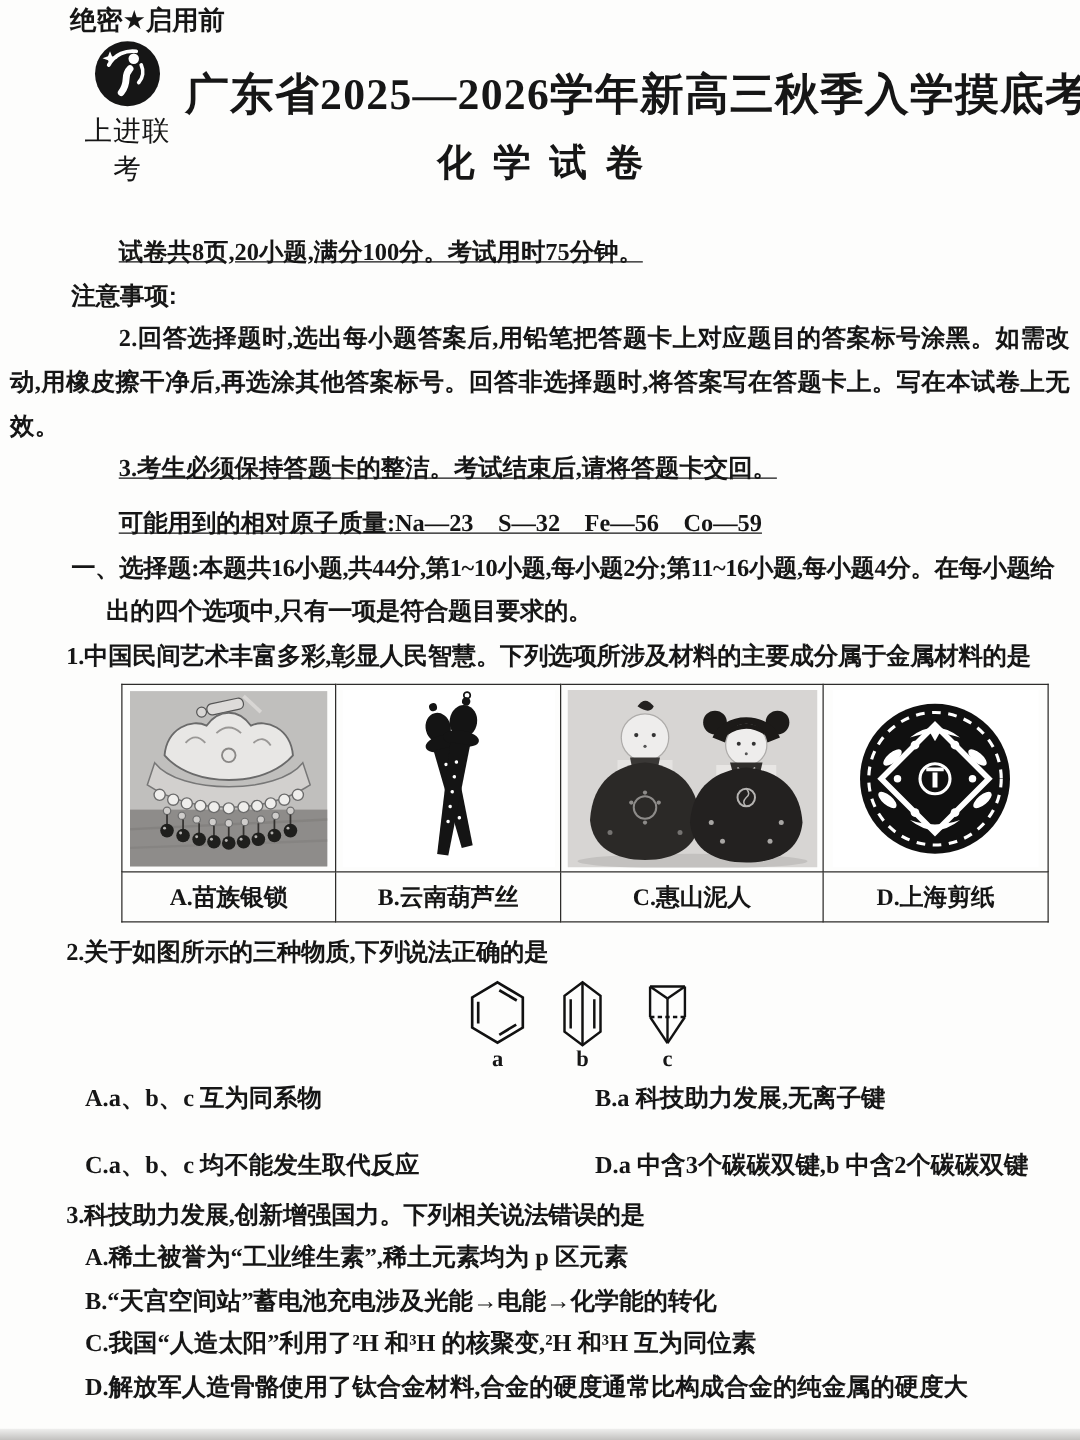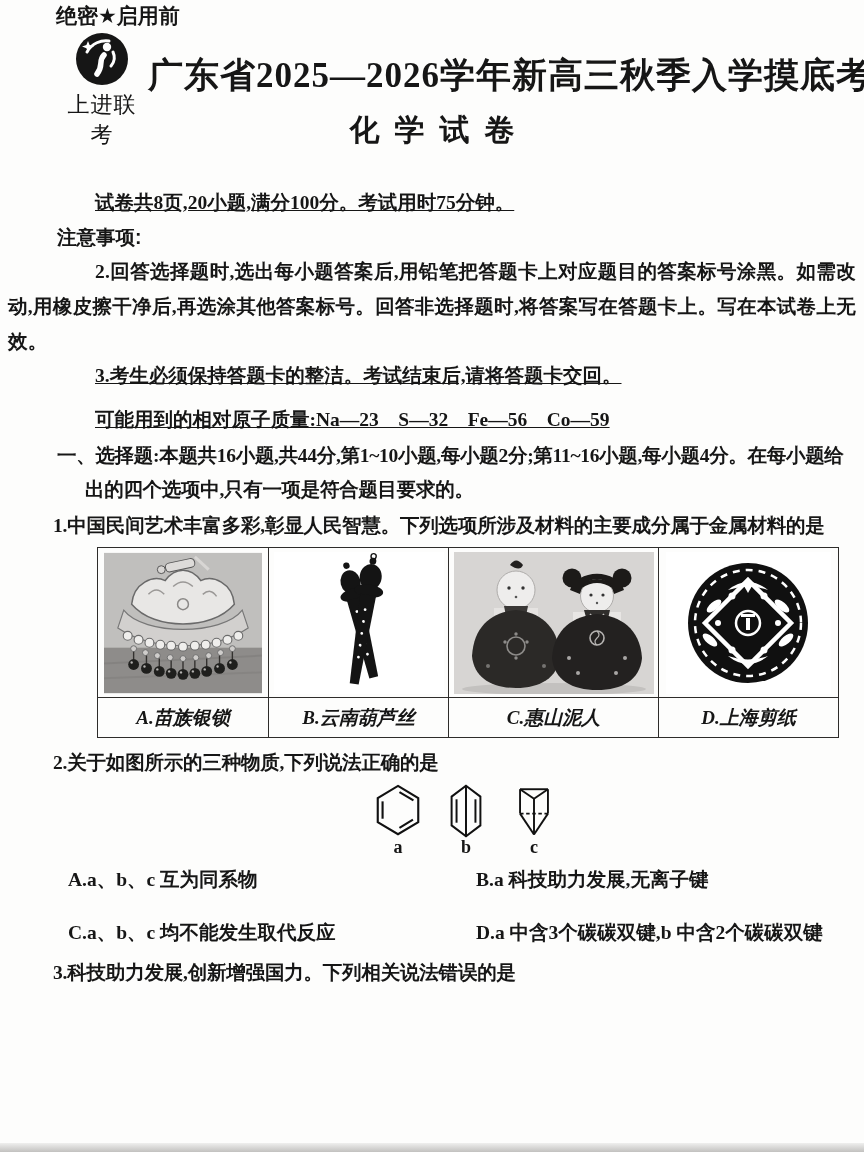--- a/index.html
+++ b/index.html
@@ -31,21 +31,21 @@
   .line { line-height:34px;text-decoration:underline; }
   .indent2 { padding-left:87px; }
   .notice-title { padding-left:49px; font-weight:800; line-height:34px; }
   .notice-wrap { text-indent:87px; text-align:justify; line-height:35px; letter-spacing:0.3px; }
   .gap10 { height:10px; }
   .section-header { padding-left:77px; text-indent:-28px; line-height:34px;
     font-weight:800; letter-spacing:-0.3px; margin-top:2px; }
   .stem { padding-left:45px; line-height:34px; letter-spacing:-0.2px; margin-top:2px; white-space:nowrap; }
 
   
-  table.q1-table { border-collapse:collapse; table-layout:fixed; margin:4px 0 0 89px; width:741px;font-style:italic; }
+  table.q1-table { border-collapse:collapse; table-layout:fixed; margin:4px 0 0 89px; width:741px; }
   .q1-table td { border:1.6px solid #2e2c2a; text-align:center; vertical-align:middle; padding:0; }
   .q1-table .img-cell { height:150px; }
   .q1-table .label-cell { height:40px; font-size:19px; font-weight:600; }
   .photo { display:flex; align-items:center; justify-content:center; }
   .photo svg { display:block; }
 
   
   .mol-row { display:flex; margin:4px 0 0 363px; gap:14px; }
   .mol { width:54px; text-align:center; }
   .mol svg { display:block; margin:0 auto; }
@@ -343,17 +343,23 @@
 
     <div class="q2-options">
       <div>A.a、b、c 互为同系物</div>
       <div>B.a 科技助力发展,无离子键</div>
       <div>C.a、b、c 均不能发生取代反应</div>
       <div>D.a 中含3个碳碳双键,b 中含2个碳碳双键</div>
     </div>
 
     <p class="stem" style="margin-top:4px">3.科技助力发展,创新增强国力。下列相关说法错误的是</p>
 
+    <div class="q3-options">
+      <div>A.稀土被誉为“工业维生素”,稀土元素均为 p 区元素</div>
+      <div>B.“天宫空间站”蓄电池充电涉及光能→电能→化学能的转化</div>
+      <div>C.我国“人造太阳”利用了²H 和³H 的核聚变,²H 和³H 互为同位素</div>
+      <div>D.解放军人造骨骼使用了钛合金材料,合金的硬度通常比构成合金的纯金属的硬度大</div>
+    </div>
 
   </div>
 
   <div class="scan-bottom"></div>
 </div>
 
 </body></html>

